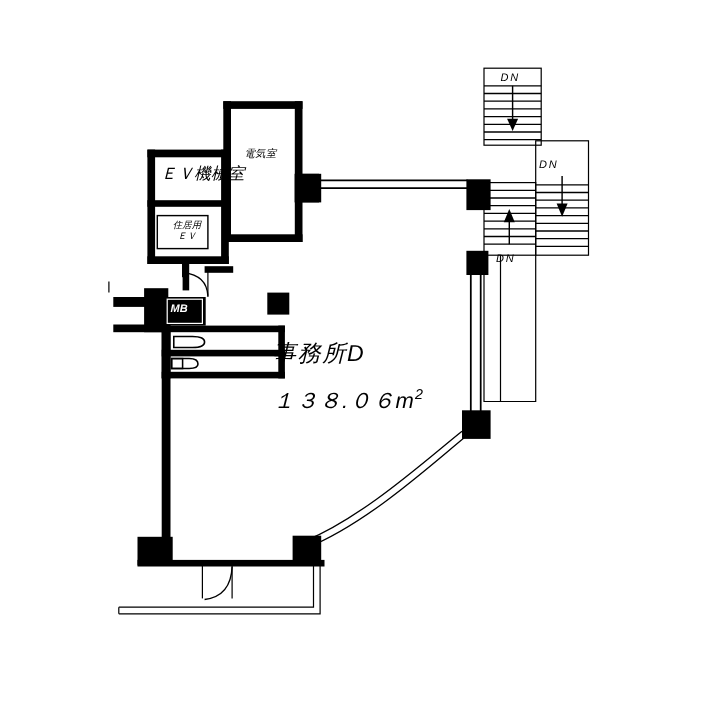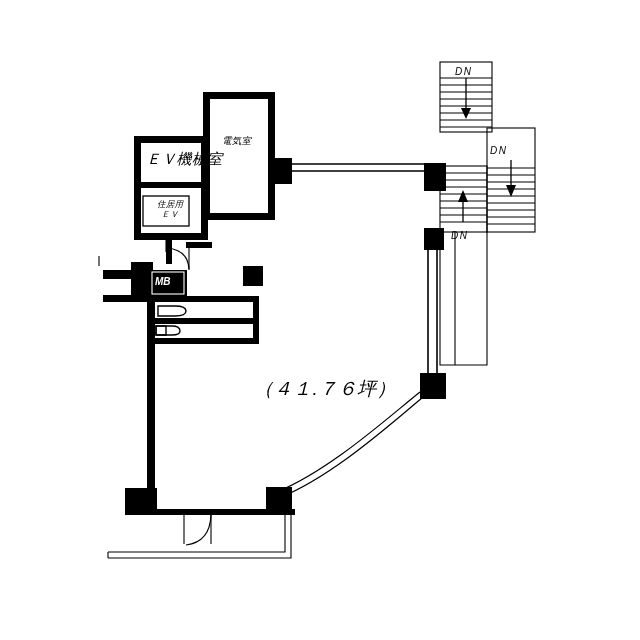--- a/index.html
+++ b/index.html
@@ -251,23 +251,24 @@
     <g>
       <polyline class="wall-hair" points="108,552 285,552 285,513"></polyline>
       <polyline class="wall-hair" points="108,558 291,558 291,513"></polyline>
       <line class="wall-hair" x1="108" y1="552" x2="108" y2="558"></line>
     </g>
 
     <line class="wall-hair" x1="166" y1="240" x2="166" y2="252"></line>
 
   </svg>
 
-
-
-  <div class="lbl" id="label-area-tsubo">（４１.７６坪）</div>
+  <div class="lbl" id="label-main-room">事務所D</div>
+
+  <div class="lbl" id="label-area-sqm"><span>１３８.０６</span><span>m</span><span class="sup">2</span></div>
+
 
   <div class="lbl" id="label-ev-machine">ＥＶ機械室</div>
 
   <div class="lbl" id="label-electrical">電気室</div>
 
   <div class="lbl" id="label-residential-ev">住居用
 ＥＶ</div>
 
   <div class="lbl" id="label-mb">MB</div>
 

